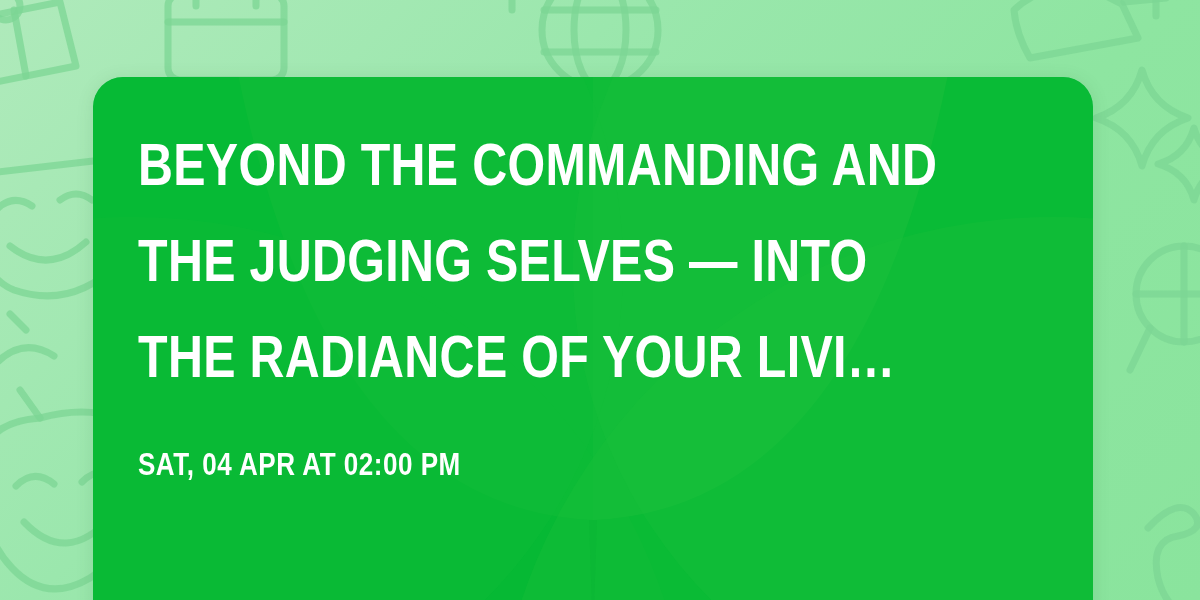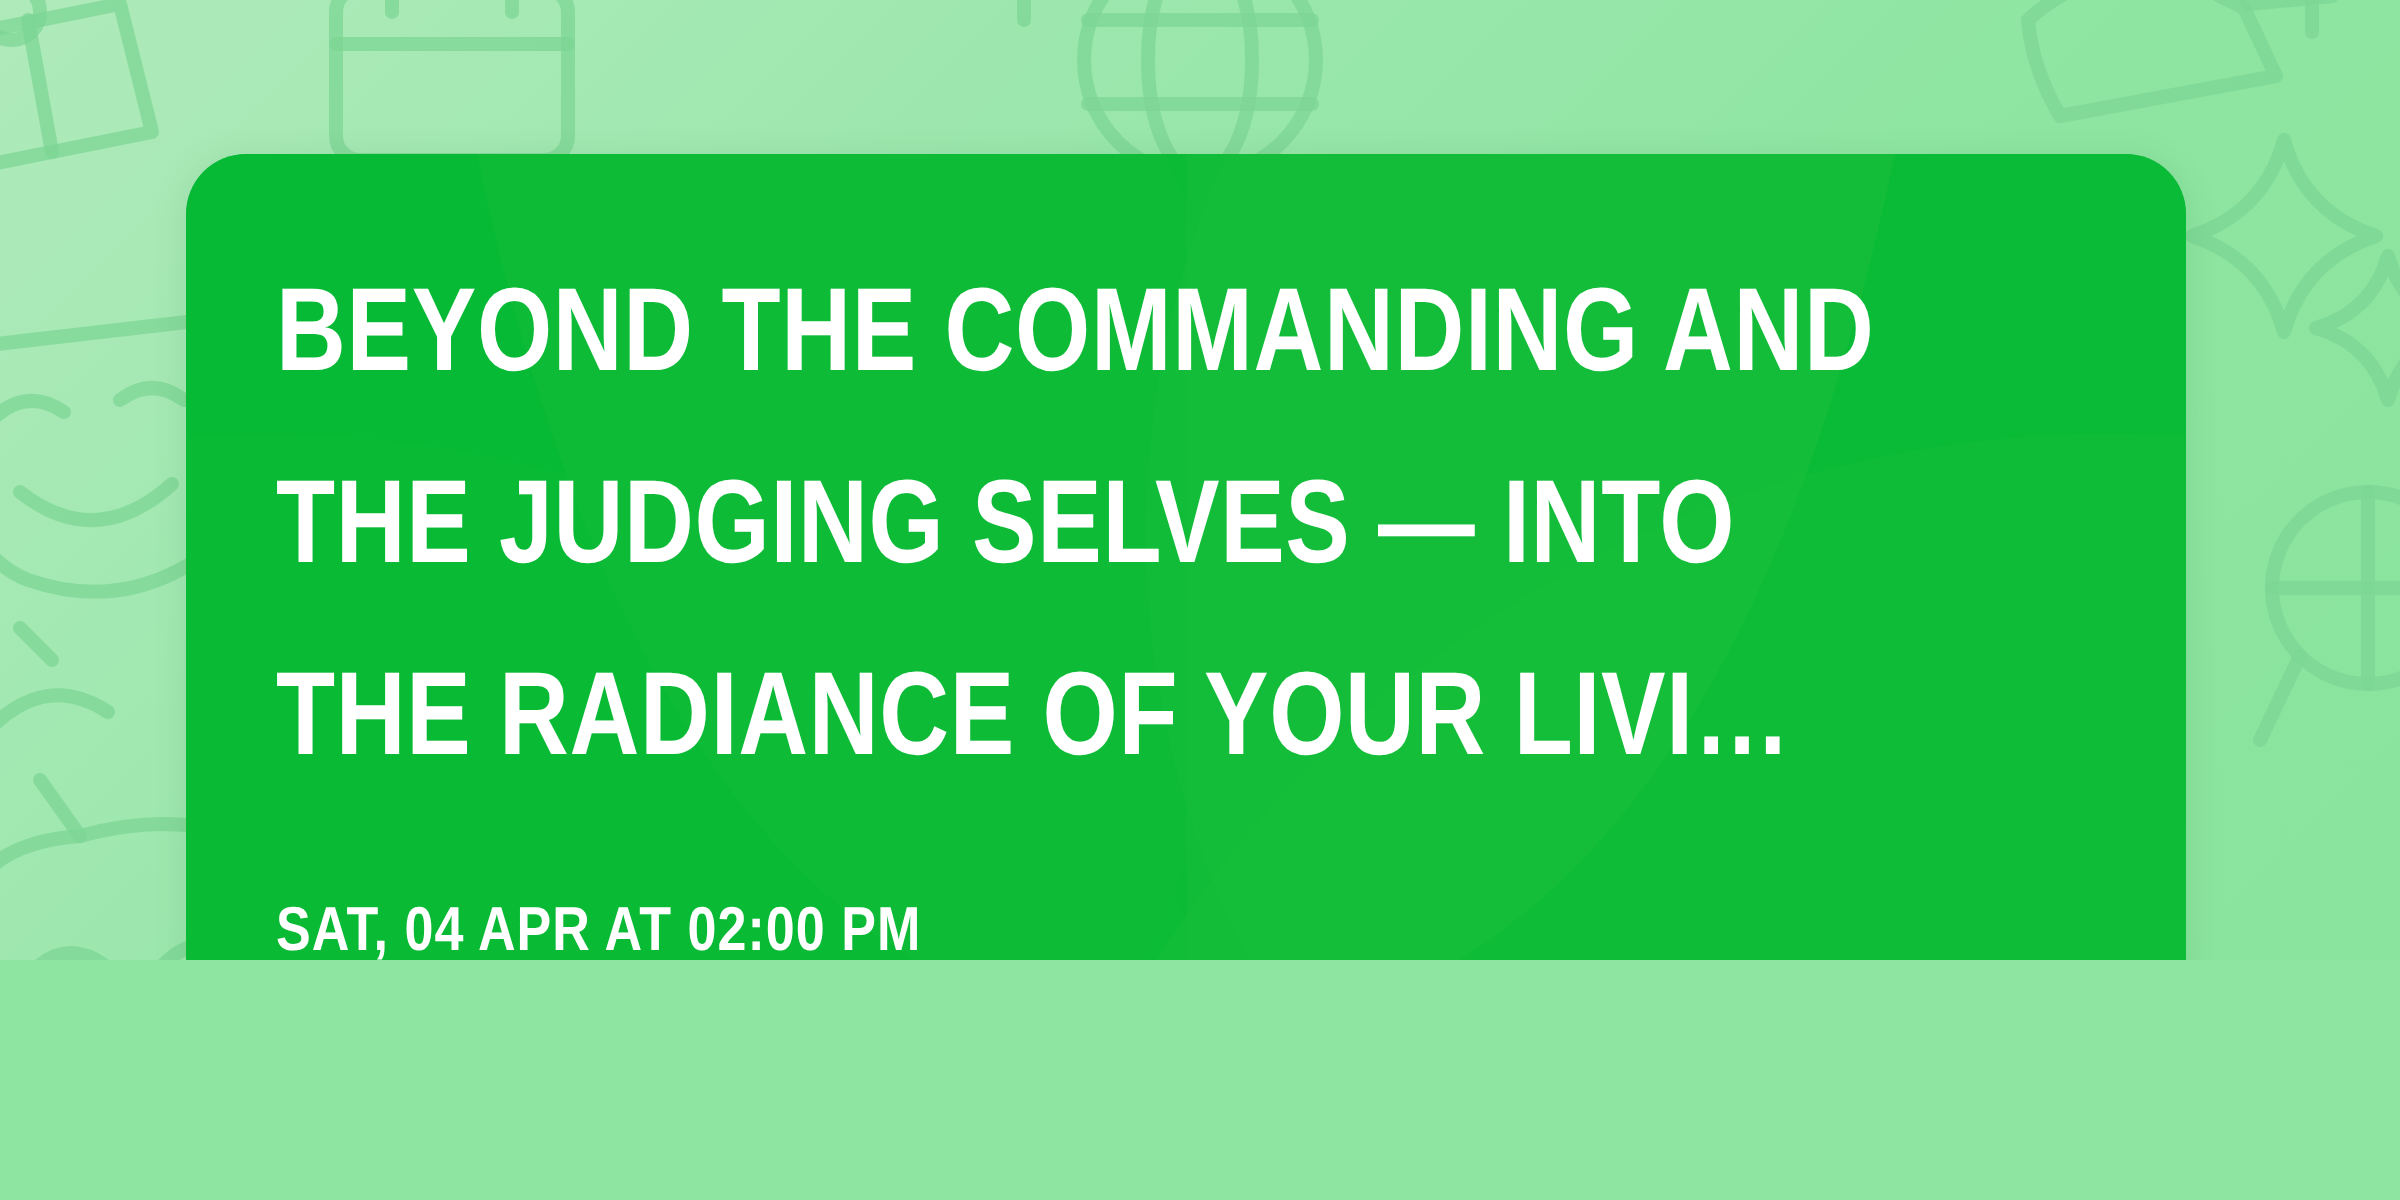--- a/index.html
+++ b/index.html
@@ -12,21 +12,21 @@
   }
 
   body {
     font-family:"Liberation Sans", "DejaVu Sans", sans-serif;
     background:#8EE5A1;
   }
 
   #stage {
     position:relative;
     width:1200px;
-    height:480px;
+    height:600px;
     overflow:hidden;
     background:linear-gradient(135deg,#AFEABB 0%, #9BE7AD 35%, #8EE5A1 65%, #8AE49D 100%);
     padding-left:32px;
   }
 
   
   #wallpaper {
     position:absolute;
     inset:0;
     pointer-events:none;

